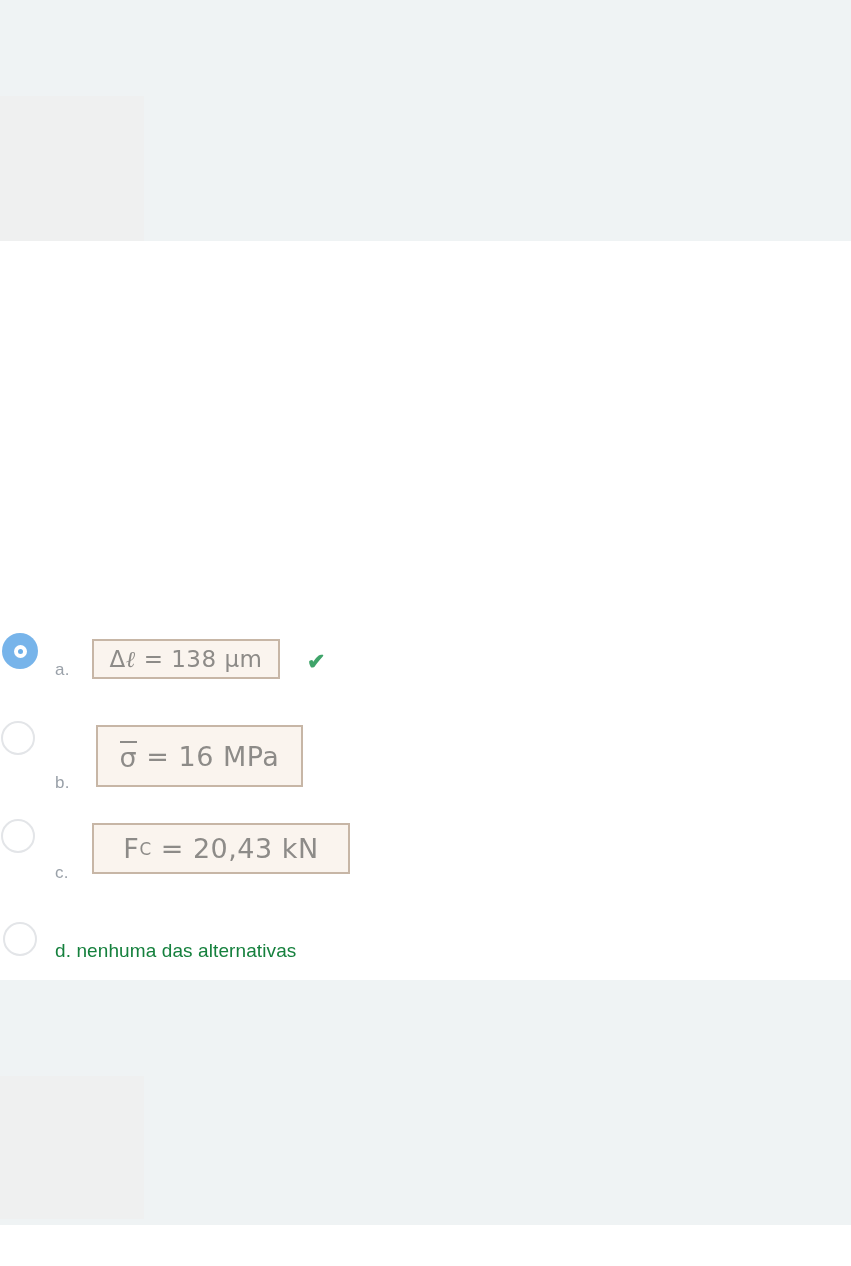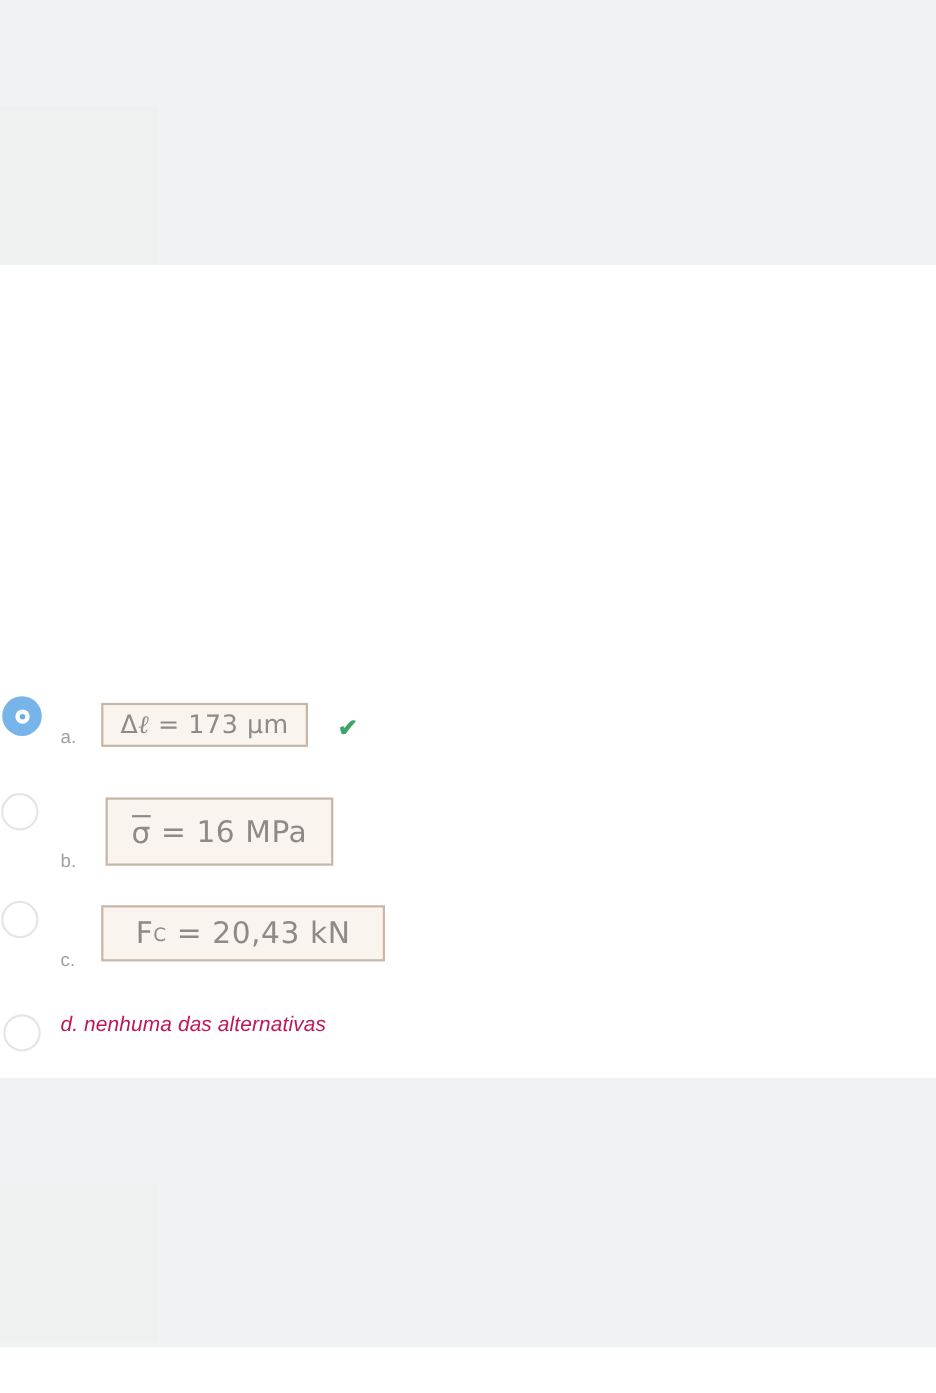--- a/index.html
+++ b/index.html
@@ -162,25 +162,24 @@
     color: #3fa46a;
     font-size: 22px;
     line-height: 1;
     font-weight: bold;
   }
 
   
   #text-d {
     position: absolute;
     left: 55px;
-    top: 3px;
-    color: #be185d;
+    top: 22px;
+    color: #15803d;
     font-size: 19px;
     letter-spacing: 0.1px;
-    font-style: italic;
   }
 </style>
 </head>
 <body>
 
 <div class="band" id="band-top"></div>
 <div class="gray-block" id="gray-top"></div>
 
 <div class="band" id="band-bottom"></div>
 <div class="gray-block" id="gray-bottom"></div>
@@ -188,21 +187,21 @@
 <div id="answers">
 
   <div class="option" id="option-a">
     <div class="radio checked" id="radio-a">
       <span class="ring">
         <span class="dot"></span>
       </span>
     </div>
     <div class="letter" id="letter-a">a.</div>
     <div class="formula-box" id="box-a">
-      <span>Δ</span><span class="ell">ℓ</span>&nbsp;<span>=</span>&nbsp;<span>173</span>&nbsp;<span>µm</span>
+      <span>Δ</span><span class="ell">ℓ</span>&nbsp;<span>=</span>&nbsp;<span>138</span>&nbsp;<span>µm</span>
     </div>
     <div id="check-a">✔</div>
   </div>
 
   <div class="option" id="option-b">
     <div class="radio unchecked" id="radio-b"></div>
     <div class="letter" id="letter-b">b.</div>
     <div class="formula-box" id="box-b">
       <span class="over">σ</span>&nbsp;<span>=</span>&nbsp;<span>16</span>&nbsp;<span>MPa</span>
     </div>

